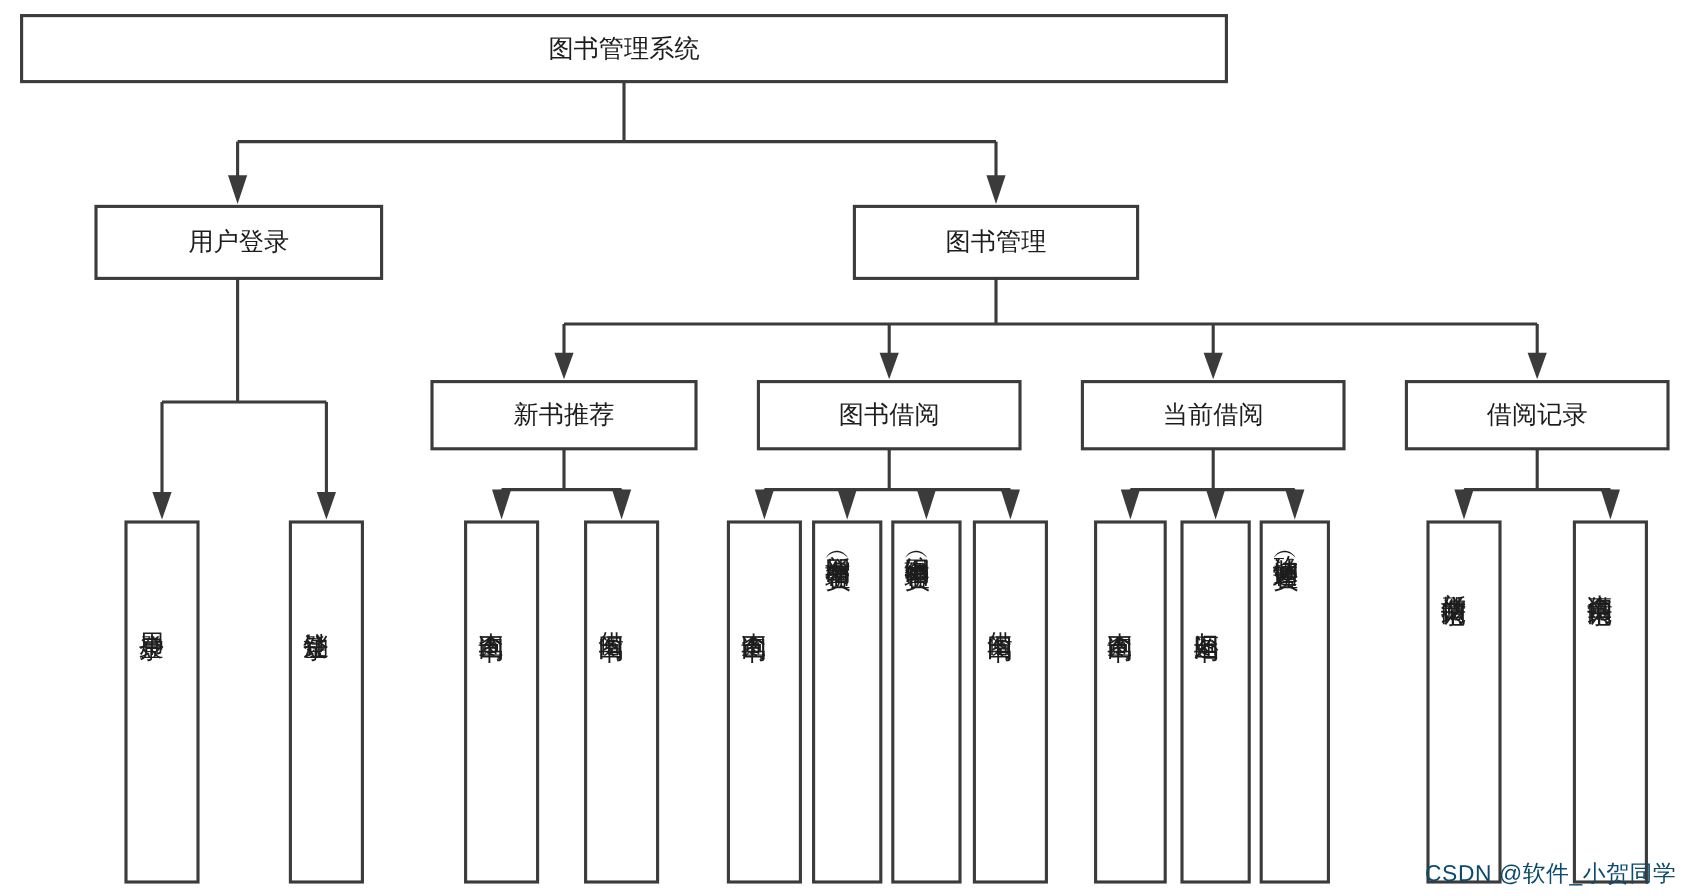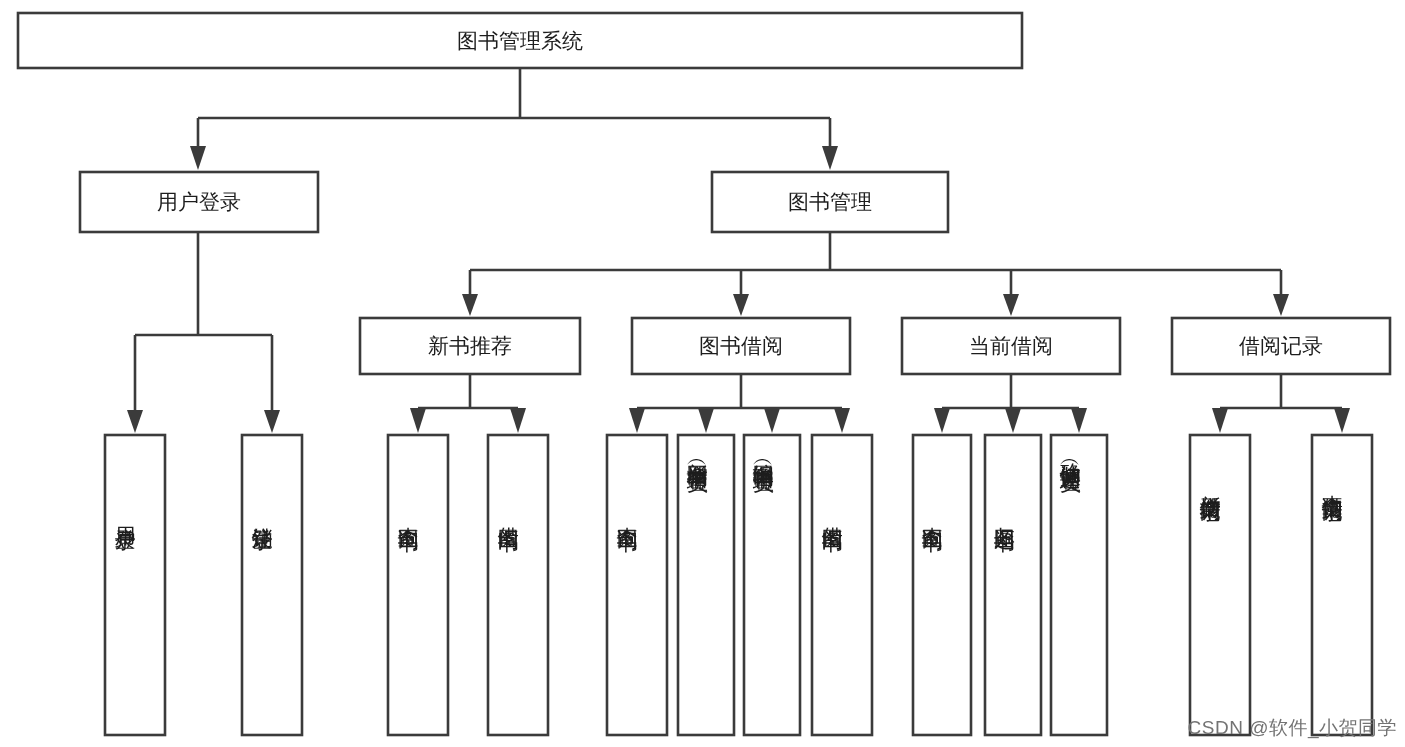--- a/index.html
+++ b/index.html
@@ -60,21 +60,21 @@
     white-space: nowrap;
     text-align: left;
     pointer-events: none;
   }
   #watermark {
     position: absolute;
     right: 8px;
     bottom: 6px;
     font-family: "Liberation Sans", "DejaVu Sans", sans-serif;
     font-size: 19px;
-    color: #737373;
+    color: #0c4a6e;
     letter-spacing: 0.5px;
     white-space: nowrap;
   }
 </style>
 </head>
 <body>
 
 <div id="diagram-root">
 
   <svg id="tree-svg" viewBox="0 0 1405 747">

